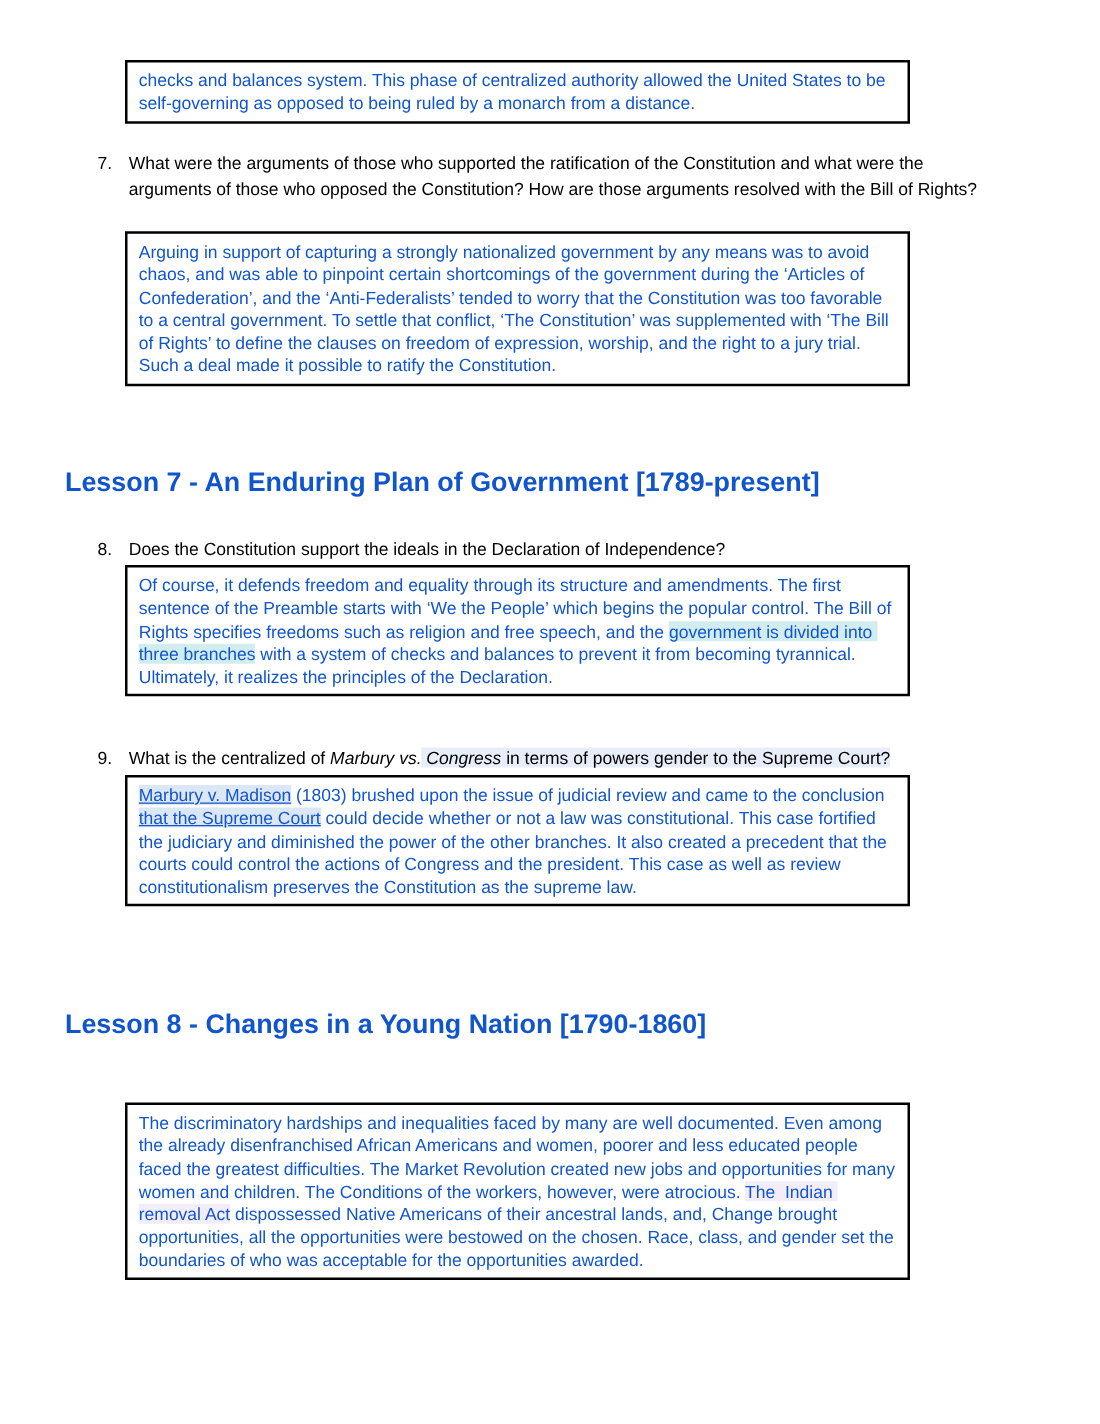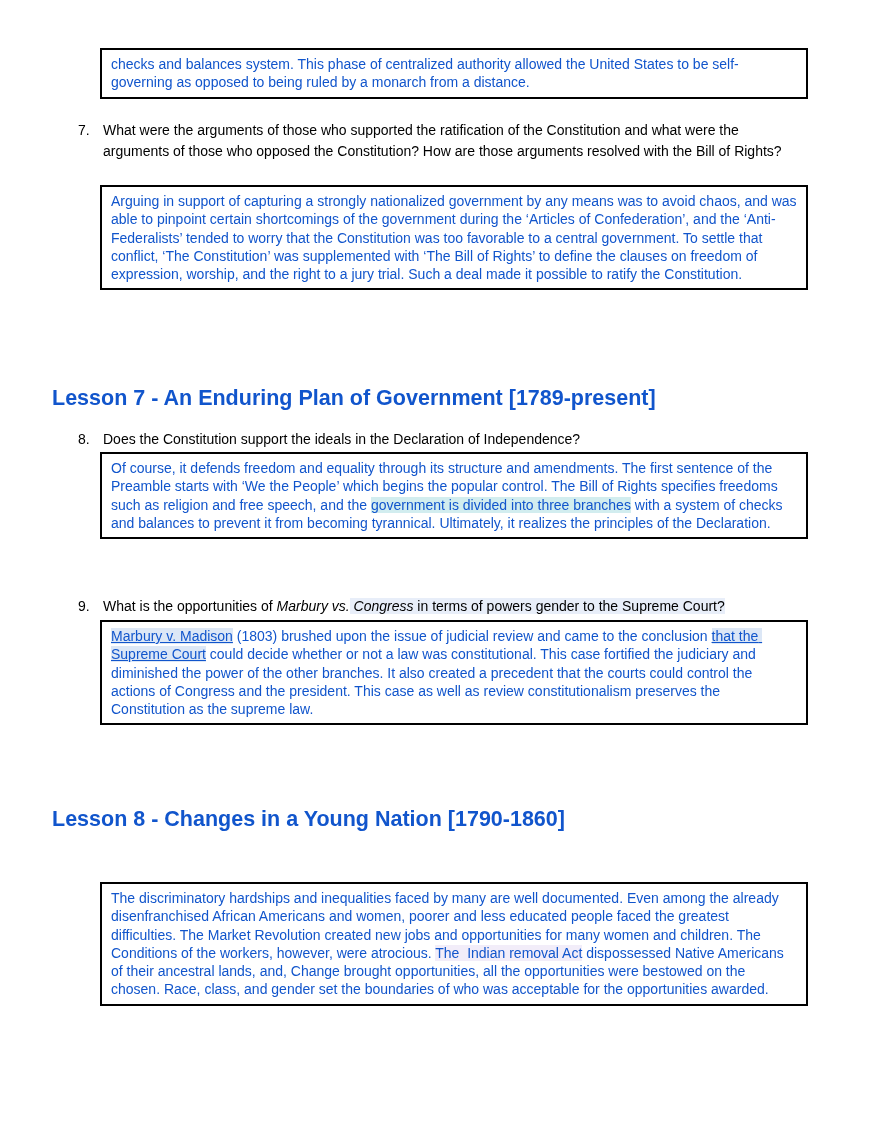--- a/index.html
+++ b/index.html
@@ -1,21 +1,21 @@
 <!DOCTYPE html>
 <html style="--page_bg: #ffffff; --heading: #1155cc; --answer_text: #1155cc; --question_text: #000000; --box_border: #000000; --hl_cyan: #d2edef; --hl_blue: #dce7f6; --hl_blue_light: #e8eef9; --hl_pink: #f2edf9;"><head>
 <meta charset="utf-8">
 <style>
   html,body{margin:0;padding:0;background:#ffffff;}
   .page{
     position:relative;width:880px;height:1139px;background:var(--page_bg,#fff);
     overflow:hidden;font-family:"Liberation Sans",sans-serif;
   }
   .abox{
-    position:absolute;left:100px;width:708px;box-sizing:border-box;
+    position:absolute;left:100px;width:628px;box-sizing:border-box;
     border:2px solid var(--box_border,#000);
     padding:5px 9px;color:var(--answer_text,#1155cc);
     font-size:14px;line-height:18.3px;white-space:pre-wrap;
   }
   .q{
     position:absolute;left:78px;display:flex;
     color:var(--question_text,#000);font-size:14px;line-height:21px;
   }
   .qnum{flex:0 0 25px;}
   .qtext{width:703px;white-space:pre-wrap;}
@@ -36,32 +36,32 @@
 
   <div class="abox" style="top:48px"><span>checks and balances system. This phase of centralized authority allowed the United States to be self-governing as opposed to being ruled by a monarch from a distance.</span></div>
 
   <div class="q" style="top:120px">
     <span class="qnum">7.</span>
     <span class="qtext"><span>What were the arguments of those who supported the ratification of the Constitution and what were the arguments of those who opposed the Constitution? How are those arguments resolved with the Bill of Rights?</span></span>
   </div>
 
   <div class="abox" style="top:185px"><span>Arguing in support of capturing a strongly nationalized government by any means was to avoid chaos, and was able to pinpoint certain shortcomings of the government during the ‘Articles of Confederation’, and the ‘Anti-Federalists’ tended to worry that the Constitution was too favorable to a central government. To settle that conflict, ‘The Constitution’ was supplemented with ‘The Bill of Rights’ to define the clauses on freedom of expression, worship, and the right to a jury trial. Such a deal made it possible to ratify the Constitution.</span></div>
 
-  <div class="heading" style="top:385px">Lesson 7 - An Enduring Plan of Government [1789-present]</div>
+  <div class="heading" style="top:373px">Lesson 7 - An Enduring Plan of Government [1789-present]</div>
 
   <div class="q" style="top:429px">
     <span class="qnum">8.</span>
     <span class="qtext"><span>Does the Constitution support the ideals in the Declaration of Independence?</span></span>
   </div>
 
   <div class="abox" style="top:452px"><span>Of course, it defends freedom and equality through its structure and amendments. The first sentence of the Preamble starts with ‘We the People’ which begins the popular control. The Bill of Rights specifies freedoms such as religion and free speech, and the </span><span class="hlc">government is divided into three branches</span><span> with a system of checks and balances to prevent it from becoming tyrannical. Ultimately, it realizes the principles of the Declaration.</span></div>
 
   <div class="q" style="top:596px">
     <span class="qnum">9.</span>
-    <span class="qtext"><span>What is the opportunities of </span><span class="i">Marbury vs.</span><span class="i hlq"> Congress</span><span class="hlq"> in terms of powers gender to the Supreme Court?</span></span>
+    <span class="qtext"><span>What is the centralized of </span><span class="i">Marbury vs.</span><span class="i hlq"> Congress</span><span class="hlq"> in terms of powers gender to the Supreme Court?</span></span>
   </div>
 
   <div class="abox" style="top:620px"><span class="hlb">Marbury v. Madison</span><span> (1803) brushed upon the issue of judicial review and came to the conclusion </span><span class="hlb">that the Supreme Court</span><span> could decide whether or not a law was constitutional. This case fortified the judiciary and diminished the power of the other branches. It also created a precedent that the courts could control the actions of Congress and the president. This case as well as review constitutionalism preserves the Constitution as the supreme law.</span></div>
 
   <div class="heading" style="top:806px">Lesson 8 - Changes in a Young Nation [1790-1860]</div>
 
 
   <div class="abox" style="top:882px"><span>The discriminatory hardships and inequalities faced by many are well documented. Even among the already disenfranchised African Americans and women, poorer and less educated people faced the greatest difficulties. The Market Revolution created new jobs and opportunities for many women and children. The Conditions of the workers, however, were atrocious. </span><span class="hlp">The  Indian removal Act</span><span> dispossessed Native Americans of their ancestral lands, and, Change brought opportunities, all the opportunities were bestowed on the chosen. Race, class, and gender set the boundaries of who was acceptable for the opportunities awarded.</span></div>
 
 </div>

